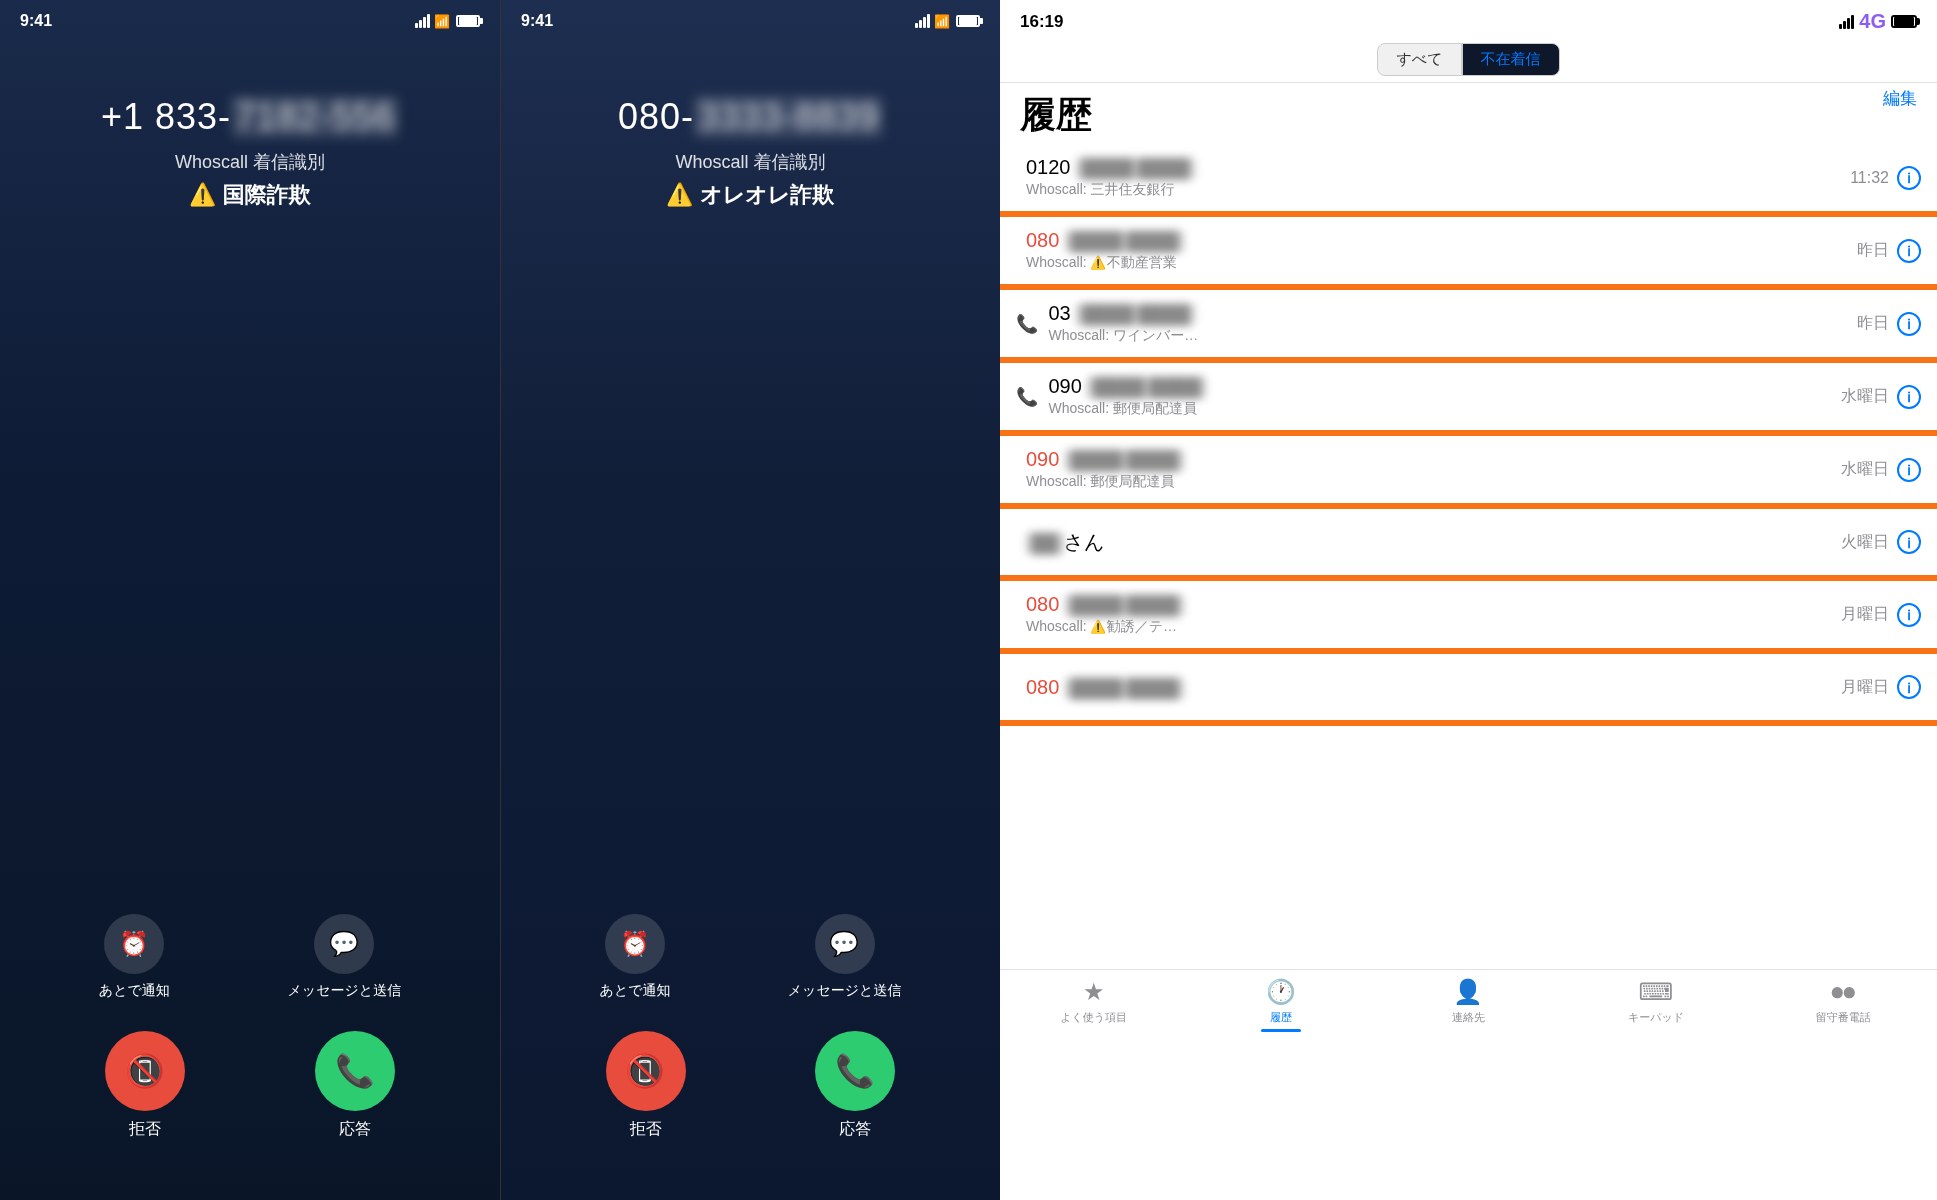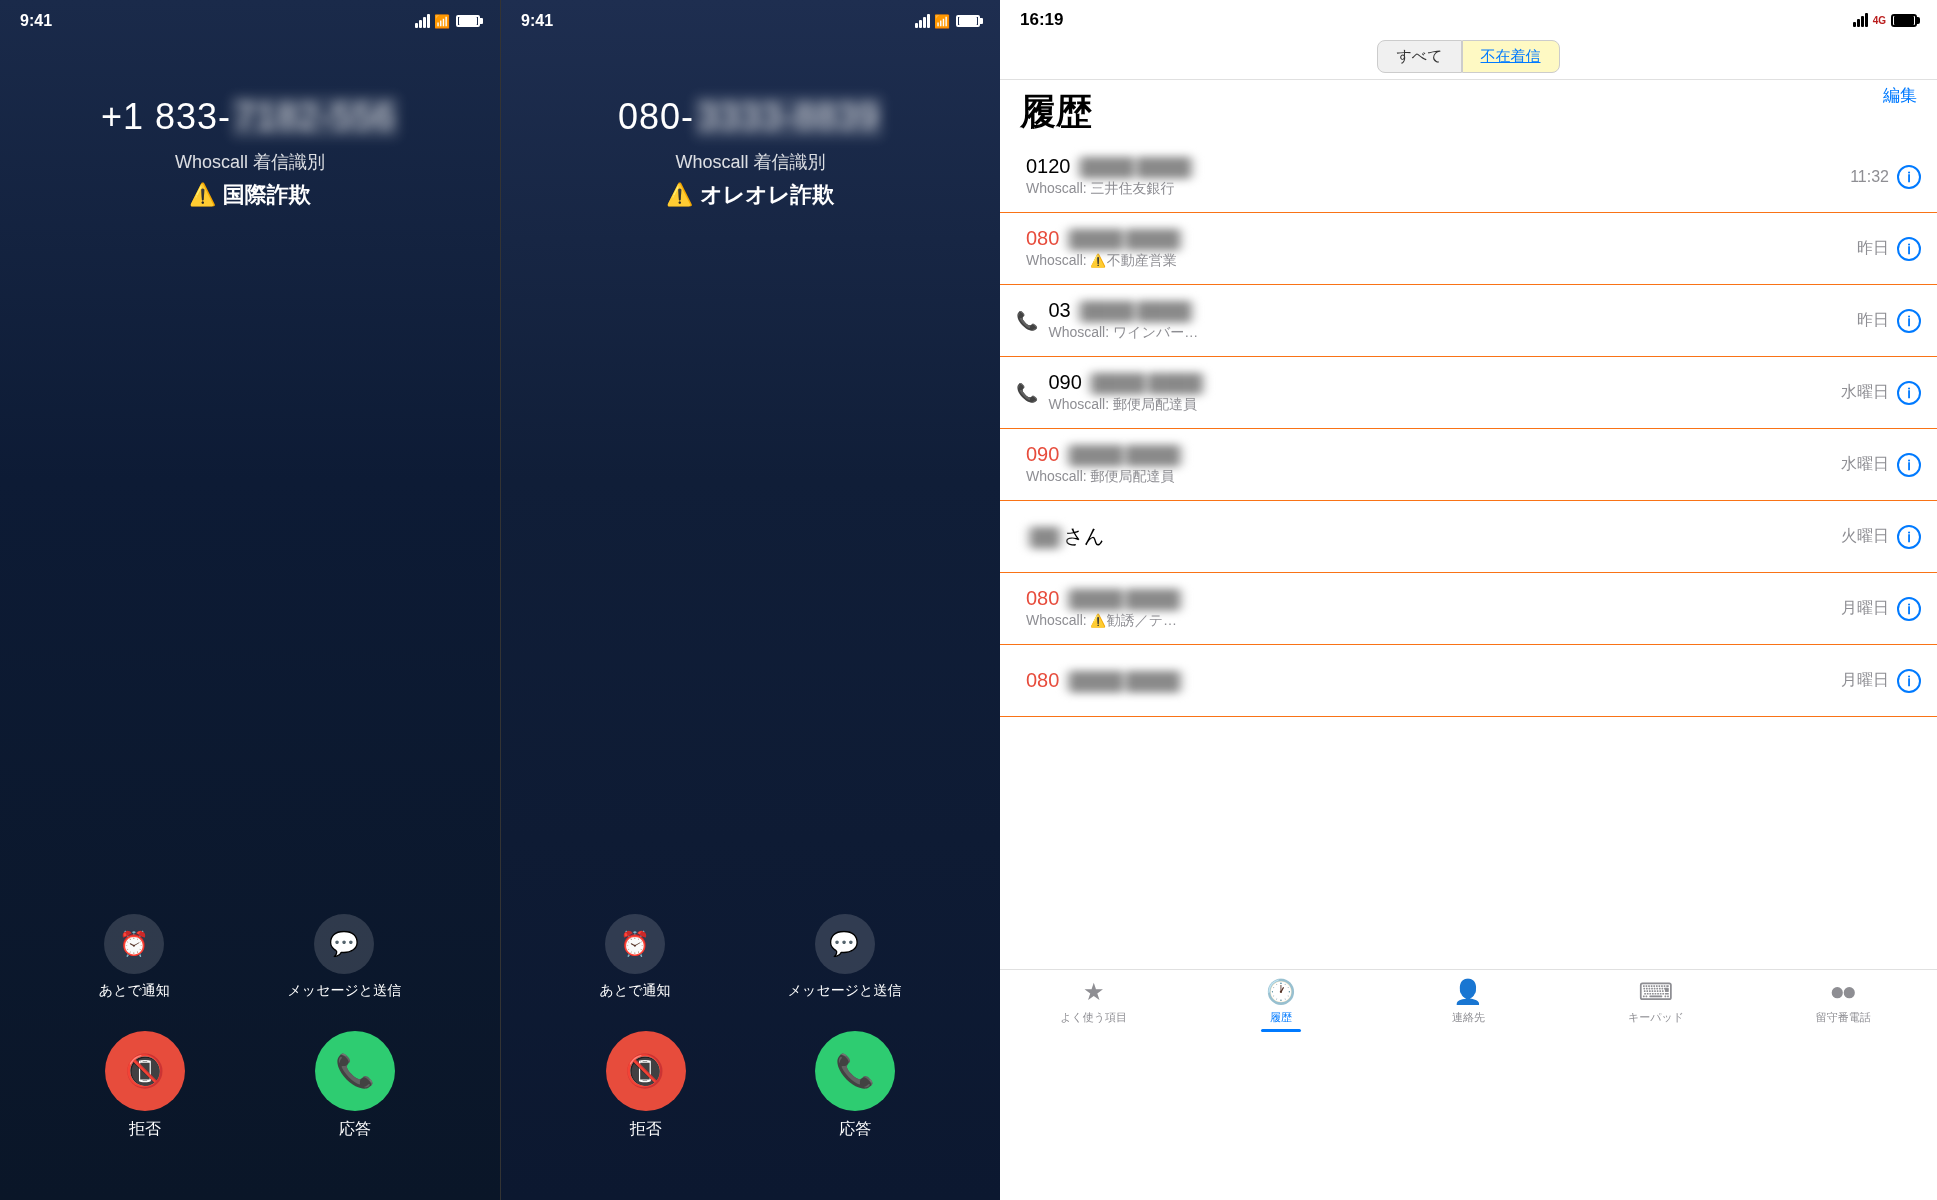--- a/index.html
+++ b/index.html
@@ -196,21 +196,21 @@
     .ios-signal { display: flex; align-items: flex-end; gap: 1px; }
     .ios-signal span {
       background: black;
       width: 3px;
       border-radius: 1px;
     }
     .ios-signal span:nth-child(1) { height: 5px; }
     .ios-signal span:nth-child(2) { height: 8px; }
     .ios-signal span:nth-child(3) { height: 11px; }
     .ios-signal span:nth-child(4) { height: 14px; }
-    .ios-4g { font-size: 10px; font-weight: 700; color: #b91c1c; }
+    .ios-4g { font-size: 20px; font-weight: 700; color: #8b5cf6; }
     .ios-battery {
       width: 26px; height: 13px;
       border: 2px solid black;
       border-radius: 3px;
       position: relative;
       display: flex;
       align-items: center;
     }
     .ios-battery::after {
       content: '';
@@ -241,24 +241,23 @@
       padding: 6px 18px;
       border: 1px solid #ccc;
       background: #f0f0f0;
       color: #333;
       font-size: 15px;
       cursor: pointer;
     }
     .tab-btn:first-child { border-radius: 8px 0 0 8px; }
     .tab-btn:last-child { border-radius: 0 8px 8px 0; }
     .tab-btn.active-tab {
-      background: #fef9c3;
+      background: #0f172a;
       color: #007aff;
       border-color: #ccc;
-      text-decoration: underline;
     }
     .edit-btn {
       position: absolute;
       right: 20px;
       top: 50px;
       color: #007aff;
       font-size: 17px;
       background: none;
       border: none;
       cursor: pointer;
@@ -277,21 +276,21 @@
 
     
     .call-log {
       flex: 1;
       overflow-y: auto;
     }
     .call-log-item {
       display: flex;
       align-items: center;
       padding: 12px 16px;
-      border-bottom: 1px solid #f97316;
+      border-bottom: 6px solid #f97316;
       min-height: 72px;
     }
     .call-log-left {
       margin-right: 10px;
     }
     .call-log-middle {
       flex: 1;
     }
     .call-number {
       font-size: 20px;

